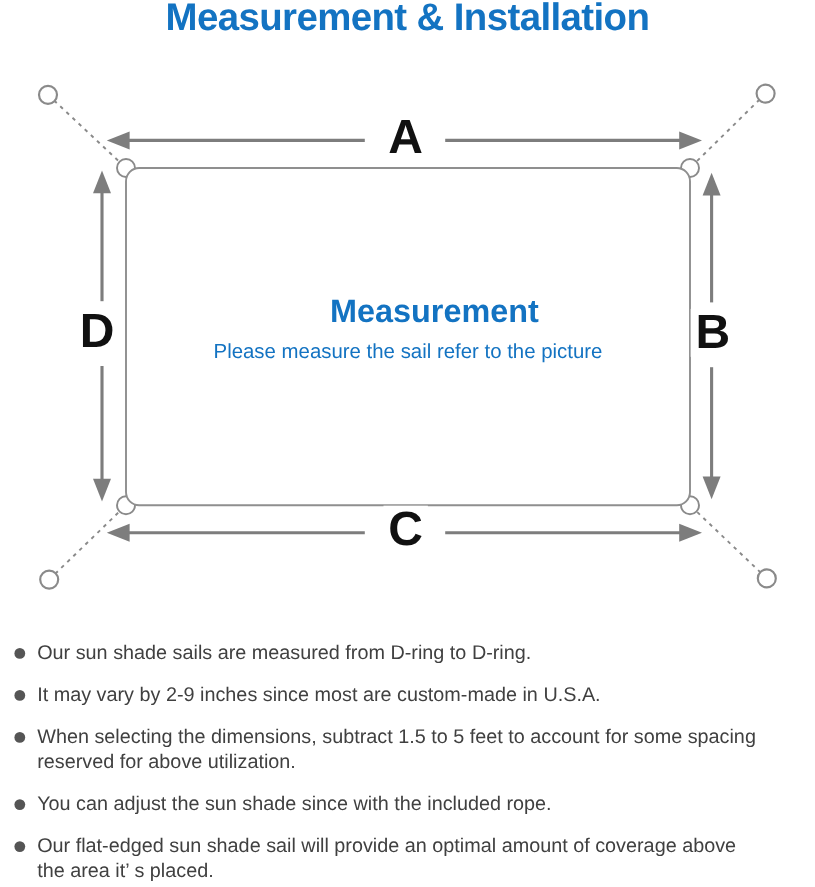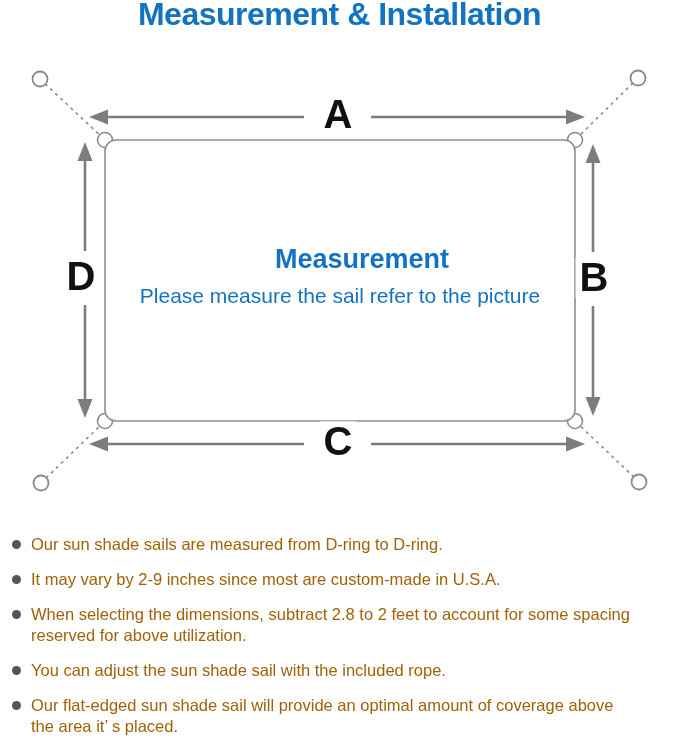--- a/index.html
+++ b/index.html
@@ -29,29 +29,29 @@
     line-height:1;
     background:#fff;
     padding:0 4px;
   }
 
   .center-text{
     position:absolute;left:105px;top:244px;width:470px;
     text-align:center;color:#1373c2;
   }
   .center-text .big{font-size:27px;font-weight:700;line-height:1.15;padding-left:44px;}
-  .center-text .small{font-size:21px;margin-top:8px;line-height:1.2;}
+  .center-text .small{font-size:17px;margin-top:8px;line-height:1.2;}
 
   .notes{
     position:absolute;left:31px;top:534px;width:644px;
   }
   .note-item{
     position:relative;
     margin-bottom:14px;
-    color:#a16207;
+    color:#404040;
     font-size:16.5px;
     line-height:21px;
   }
   .note-item .dot{
     position:absolute;left:-19px;top:6px;
     width:9px;height:9px;border-radius:50%;
     background:#555555;
   }
   .note-line{display:block;white-space:nowrap;}
   .note-line:empty{display:none;}
@@ -128,26 +128,26 @@
     <div class="note-item">
       <span class="dot"></span>
       <span class="note-line">Our sun shade sails are measured from D-ring to D-ring.</span>
     </div>
     <div class="note-item">
       <span class="dot"></span>
       <span class="note-line">It may vary by 2-9 inches since most are custom-made in U.S.A.</span>
     </div>
     <div class="note-item">
       <span class="dot"></span>
-      <span class="note-line">When selecting the dimensions, subtract 2.8 to 2 feet to account for some spacing</span>
+      <span class="note-line">When selecting the dimensions, subtract 1.5 to 5 feet to account for some spacing</span>
       <span class="note-line">reserved for above utilization.</span>
     </div>
     <div class="note-item">
       <span class="dot"></span>
-      <span class="note-line">You can adjust the sun shade sail with the included rope.</span>
+      <span class="note-line">You can adjust the sun shade since with the included rope.</span>
     </div>
     <div class="note-item">
       <span class="dot"></span>
       <span class="note-line">Our flat-edged sun shade sail will provide an optimal amount of coverage above</span>
       <span class="note-line">the area it’ s placed.</span>
     </div>
   </div>
 
 </div>
 

